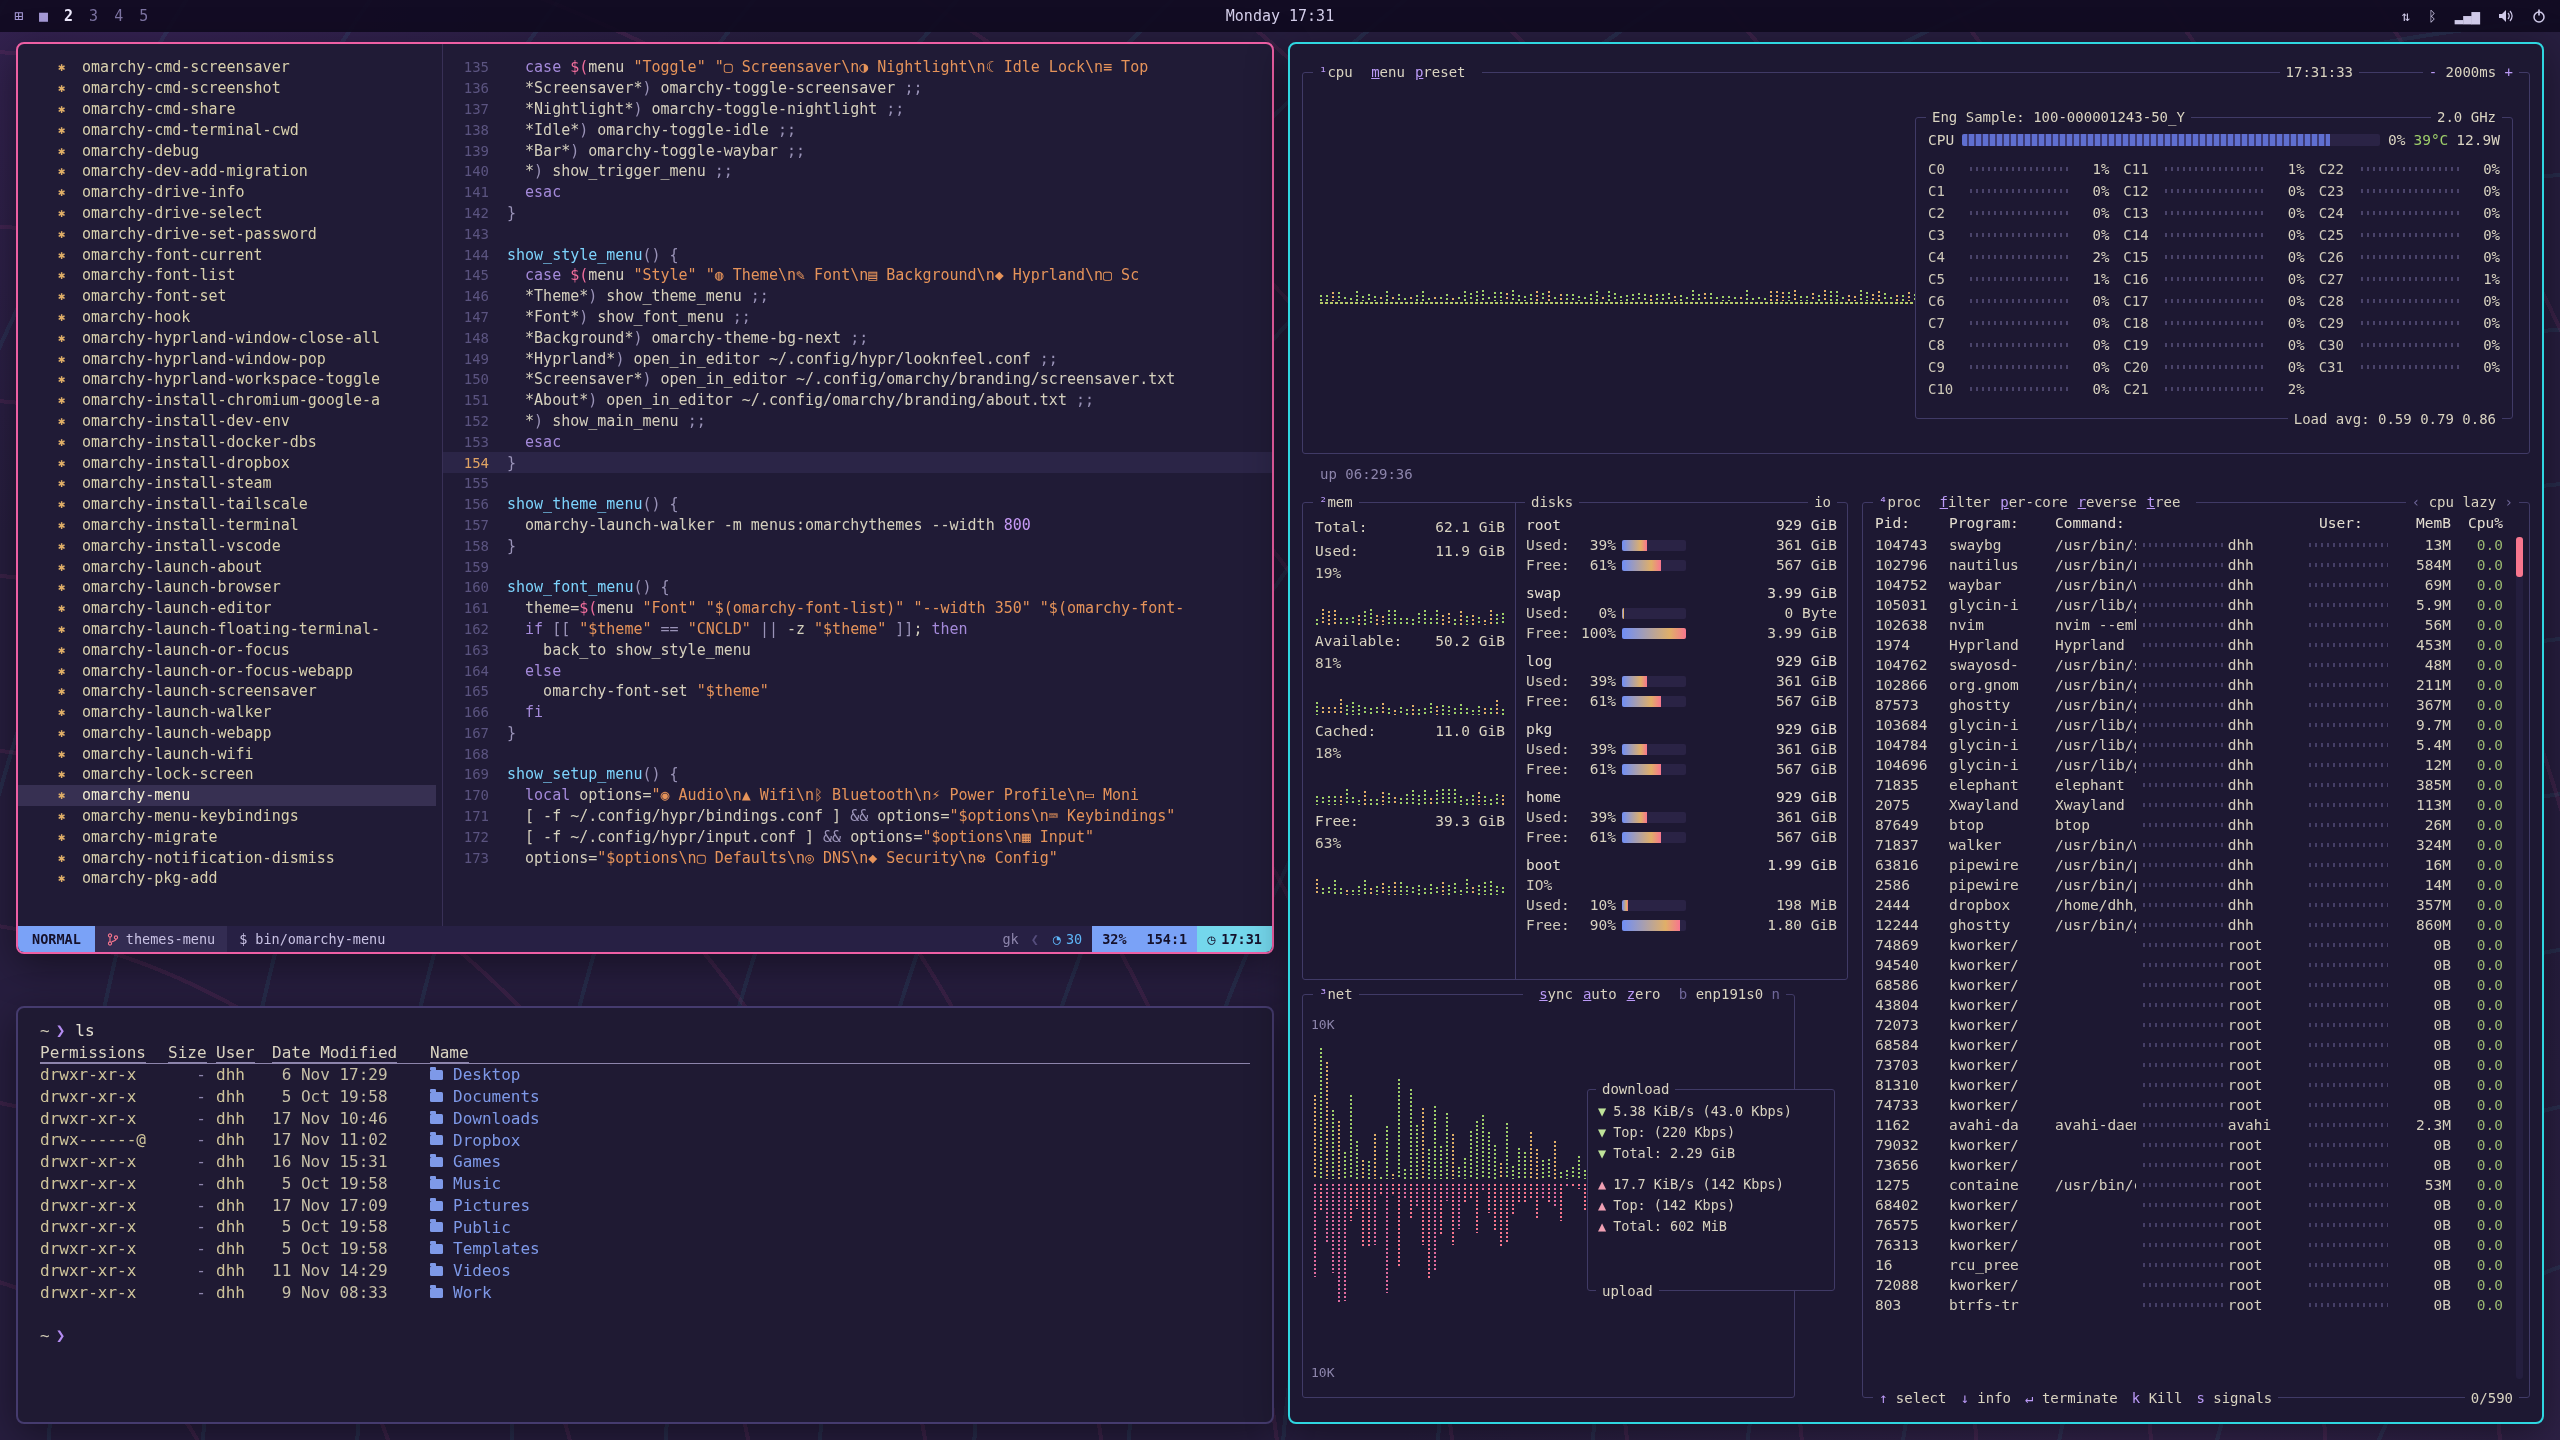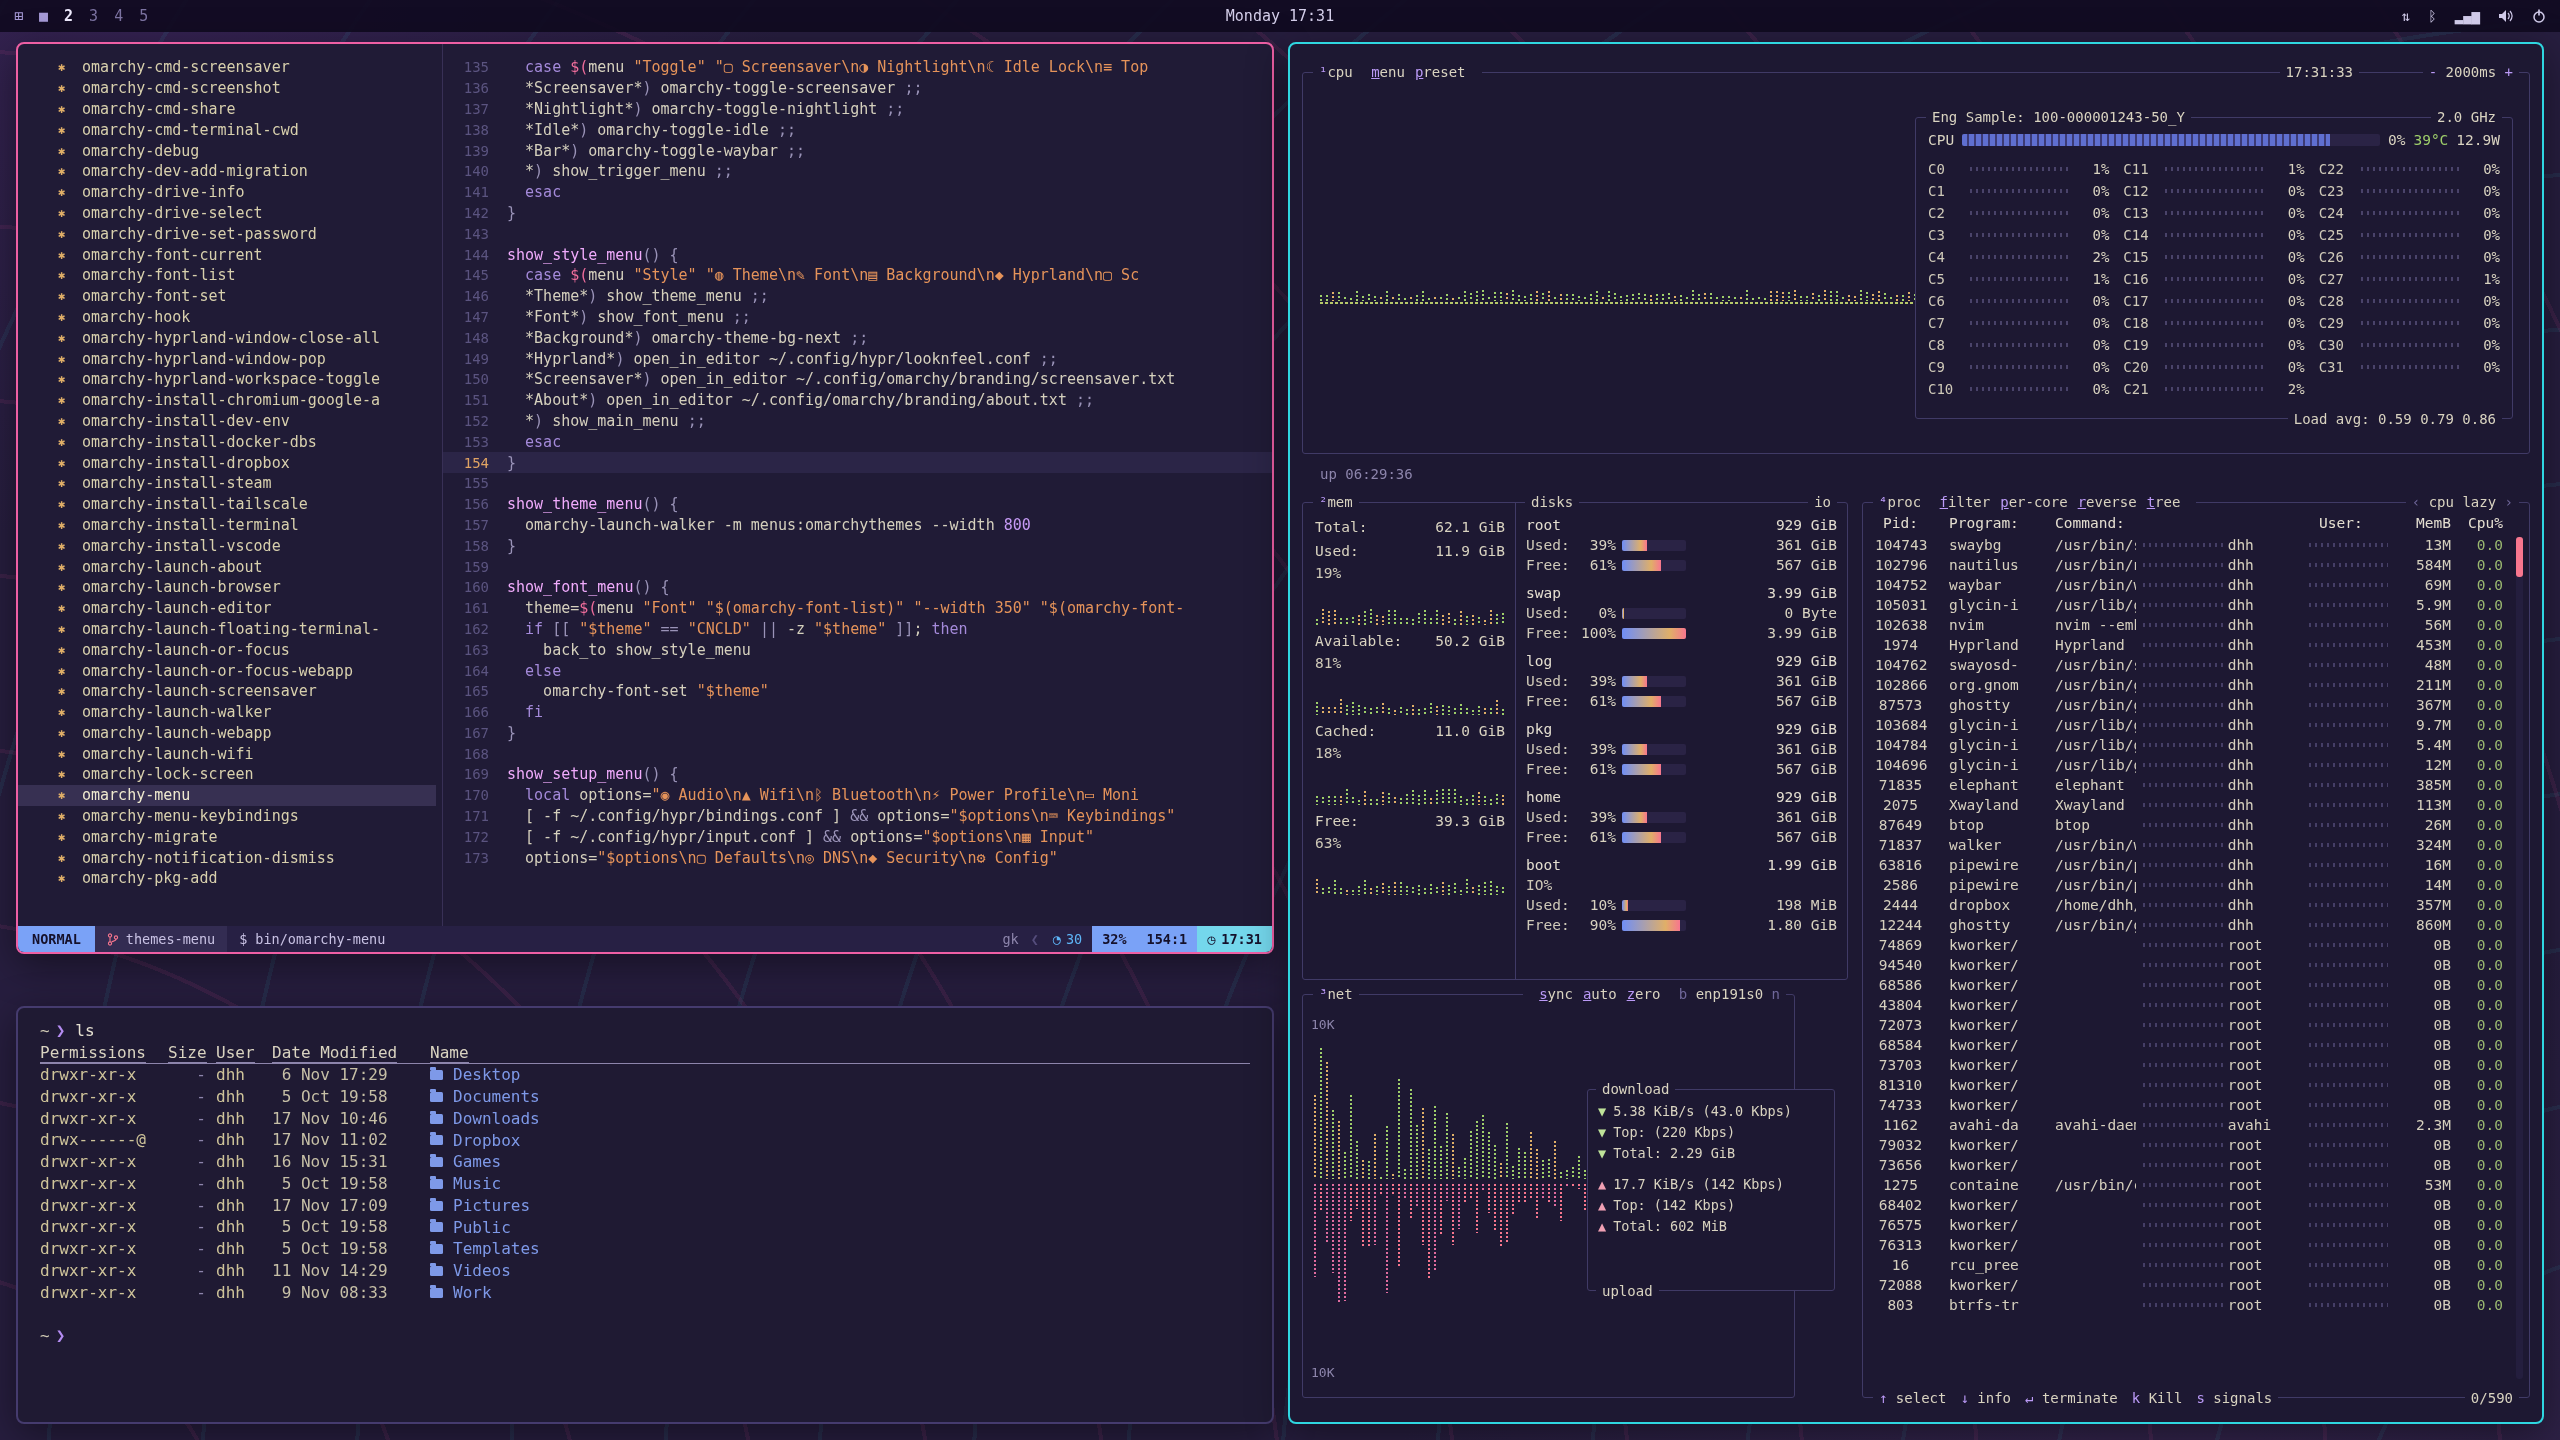--- a/index.html
+++ b/index.html
@@ -44,21 +44,21 @@
   .ft-row{height:20.8px;display:flex;align-items:center;gap:10px;padding-left:40px;white-space:nowrap;color:#d8d0ad}
   .ft-row.sel{background:#373052;color:#efe9cf}
   .ft-icon{color:var(--yellow);font-size:12px;width:14px}
   #codepane{flex:1;padding-top:13px;overflow:hidden;position:relative}
   .code-row{display:flex;height:20.8px;white-space:pre;align-items:center}
   .code-ln{flex:0 0 46px;text-align:right;color:var(--dim);margin-right:18px;font-size:14px}
   .code-row.cur{background:#2b2547}
   .code-row.cur .code-ln{color:#e0a363}
   .code-text{white-space:pre;color:#d5d0bd}
   .c-txt{color:#d5d0bd}.c-kw{color:#a48ada}.c-str{color:#e5935a}.c-var{color:#ef6d9b}
-  .c-pn{color:#9a93b8}.c-num{color:#c59af5}.c-fn{color:#f0abfc}
+  .c-pn{color:#9a93b8}.c-num{color:#c59af5}.c-fn{color:#7dd3fc}
   #statusline{height:26px;background:#272044;display:flex;align-items:center;font-size:13.5px;color:var(--lav)}
   .sl-mode{background:var(--blue);color:#15112b;font-weight:bold;padding:0 14px;height:100%;display:flex;align-items:center}
   .sl-branch{background:#332c52;height:100%;display:flex;align-items:center;gap:7px;padding:0 12px;color:#c9c2e4}
   .sl-file{padding:0 12px;color:#c9c2e4;display:flex;gap:8px}
   .sl-right{margin-left:auto;display:flex;align-items:center;height:100%}
   .sl-gk{color:var(--muted);padding:0 8px}
   .sl-sep{color:#554d7c;padding:0 4px}
   .sl-lsp{color:#5eb5f7;padding:0 10px;display:flex;gap:5px;align-items:center}
   .sl-chip-blue{background:var(--blue);color:#15112b;height:100%;display:flex;align-items:center;padding:0 10px;font-weight:bold}
   .sl-chip-cyan{background:var(--teal);color:#15112b;height:100%;display:flex;align-items:center;padding:0 10px;gap:6px;font-weight:bold}
@@ -114,21 +114,21 @@
   .mval{flex:1;text-align:right;color:#d9d3c0}
   #bx-net{left:12px;top:950px;width:493px;bottom:24px}
   .net-scale{position:absolute;left:8px;color:var(--muted);font-size:13px}
   #net-down{position:absolute;left:10px;right:12px;top:32px;height:152px}
   #net-up{position:absolute;left:10px;right:12px;top:188px;height:152px}
   #net-info{position:absolute;left:284px;top:94px;width:248px;height:202px;border:1px solid var(--boxb);border-radius:3px;background:var(--btopbg);padding:10px 10px;z-index:3;font-size:13.5px}
   .ni-row{display:flex;gap:7px;height:21px;align-items:center;white-space:nowrap}
   .ni-dn{color:#bfe39a}.ni-up{color:#f0a0b4}
   #bx-proc{left:572px;top:458px;right:12px;bottom:24px}
   #proc-head{display:flex;padding:10px 26px 2px 12px;color:#e4ded0}
-  .pc-pid{width:74px;flex:0 0 74px;text-align:center;padding-right:23px}
+  .pc-pid{width:74px;flex:0 0 74px;text-align:left;padding-right:23px}
   .pc-prog{width:106px;flex:0 0 106px}
   .pc-cmd{flex:1;overflow:hidden;white-space:nowrap}
   .pc-user{width:74px;flex:0 0 74px}
   .pc-mem{width:58px;flex:0 0 58px;text-align:right}
   .pc-cpu{width:52px;flex:0 0 52px;text-align:right}
   #proc-rows{position:absolute;left:0;right:26px;top:32px;bottom:16px;overflow:hidden;padding:0 0 0 12px}
   .p-row{display:flex;height:20px;align-items:center;color:#d6d0be;cursor:pointer}
   .p-row .pl{flex:1;height:12px;margin:0 5px;background-image:radial-gradient(#453e66 1px,transparent 1.3px);background-size:6px 12px;background-repeat:repeat-x;background-position:0 center}
   .p-cpu{color:#9ab870}
   #pscroll{position:absolute;right:6px;top:34px;bottom:18px;width:7px;background:#241e3e;border-radius:3px}

